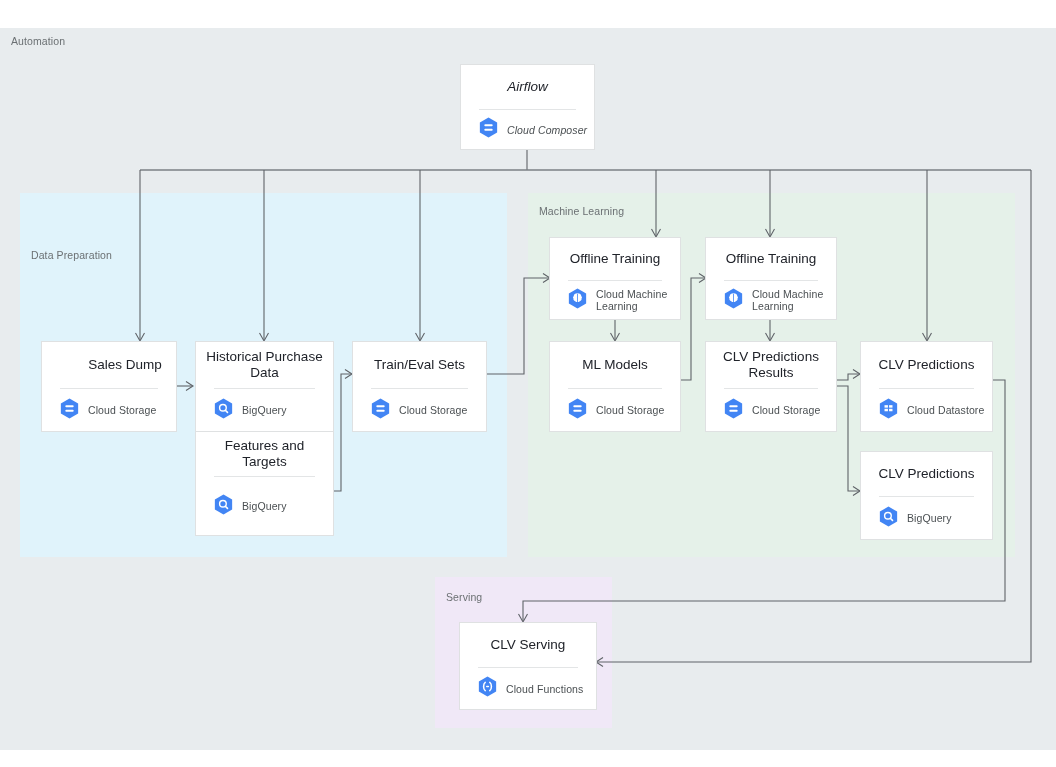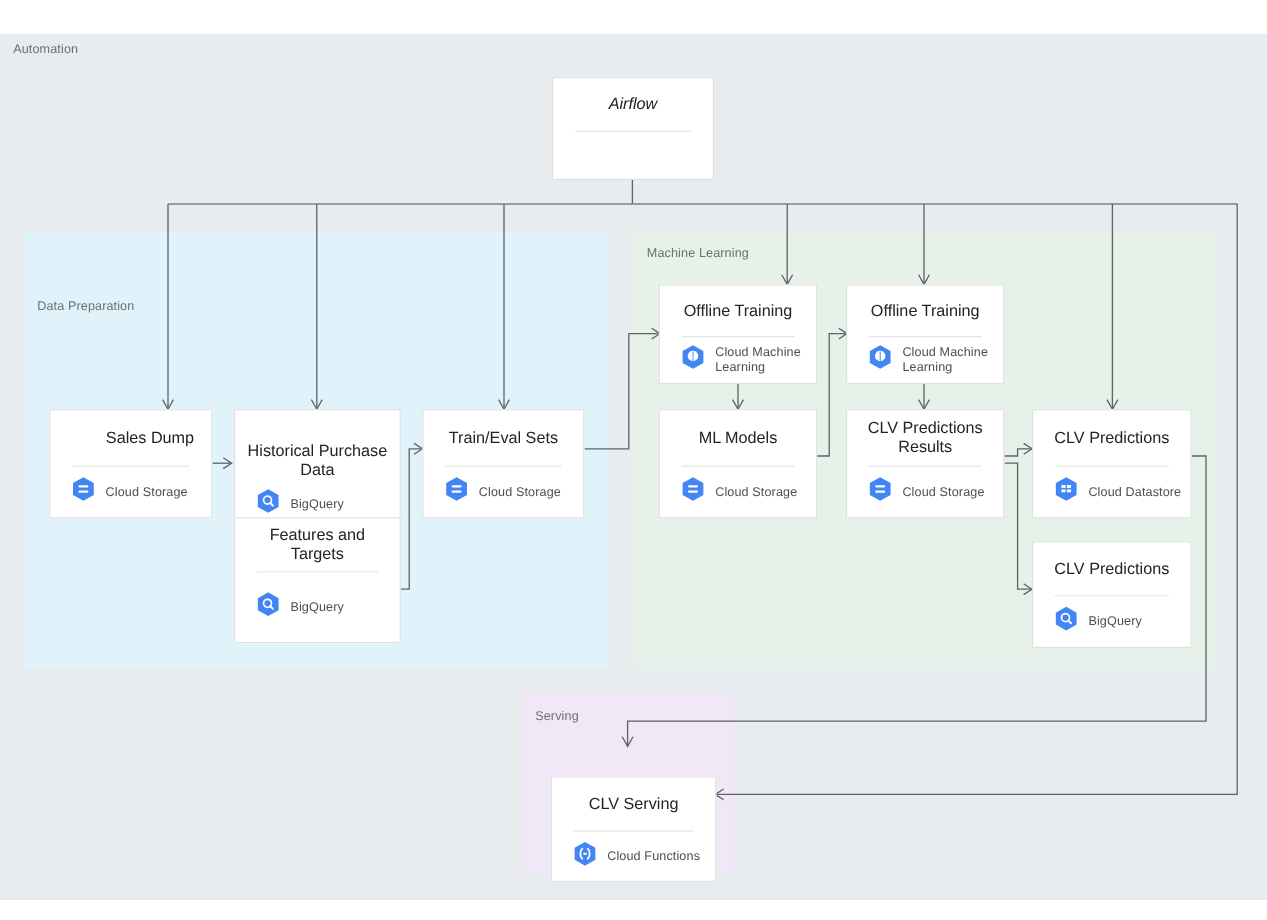--- a/index.html
+++ b/index.html
@@ -154,39 +154,49 @@
   </svg>
 
   <div class="group-label" style="left:11px;top:35px;">Automation</div>
   <div class="group-label" style="left:31px;top:205px;margin-top:44px;">Data Preparation</div>
   <div class="group-label" style="left:539px;top:205px;">Machine Learning</div>
   <div class="group-label" style="left:446px;top:591px;">Serving</div>
 
   <div class="card" style="left:460px;top:64px;width:135px;height:86px;font-style:italic;">
     <div class="card-title" style="height:44px;">Airflow</div>
     <div class="card-sep"></div>
+    <div class="card-foot">
+      <span class="ico">
+        <svg width="19" height="21" viewBox="0 0 20 22">
+          <polygon points="10,0.6 19.1,5.8 19.1,16.2 10,21.4 0.9,16.2 0.9,5.8" fill="#4285f4"></polygon>
+          <rect x="5.6" y="7.7" width="8.8" height="1.9" rx=".95" fill="#ffffff"></rect>
+          <rect x="5.6" y="12.4" width="8.8" height="1.9" rx=".95" fill="#ffffff"></rect>
+        </svg>
+      </span>
+      <span class="svc-label">Cloud Composer</span>
+    </div>
   </div>
 
   <div class="card" style="left:41px;top:341px;width:136px;height:91px;">
     <div class="card-title" style="height:46px;margin-left:32px;">Sales Dump</div>
     <div class="card-sep"></div>
     <div class="card-foot">
       <span class="ico">
         <svg width="19" height="21" viewBox="0 0 20 22">
           <polygon points="10,0.6 19.1,5.8 19.1,16.2 10,21.4 0.9,16.2 0.9,5.8" fill="#4285f4"></polygon>
           <rect x="5.6" y="7.7" width="8.8" height="1.9" rx=".95" fill="#ffffff"></rect>
           <rect x="5.6" y="12.4" width="8.8" height="1.9" rx=".95" fill="#ffffff"></rect>
         </svg>
       </span>
       <span class="svc-label">Cloud Storage</span>
     </div>
   </div>
 
   <div class="card" style="left:195px;top:341px;width:139px;height:91px;">
-    <div class="card-title" style="height:46px;margin-top:19px;">Historical Purchase Data</div>
+    <div class="card-title" style="height:46px;">Historical Purchase Data</div>
     <div class="card-sep"></div>
     <div class="card-foot">
       <span class="ico">
         <svg width="19" height="21" viewBox="0 0 20 22">
           <polygon points="10,0.6 19.1,5.8 19.1,16.2 10,21.4 0.9,16.2 0.9,5.8" fill="#4285f4"></polygon>
           <circle cx="9.4" cy="10.2" r="3.5" fill="none" stroke="#ffffff" stroke-width="1.5"></circle>
           <line x1="11.9" y1="12.8" x2="14.2" y2="15.1" stroke="#ffffff" stroke-width="1.7" stroke-linecap="round"></line>
         </svg>
       </span>
       <span class="svc-label">BigQuery</span>
@@ -310,21 +320,21 @@
         <svg width="19" height="21" viewBox="0 0 20 22">
           <polygon points="10,0.6 19.1,5.8 19.1,16.2 10,21.4 0.9,16.2 0.9,5.8" fill="#4285f4"></polygon>
           <circle cx="9.4" cy="10.2" r="3.5" fill="none" stroke="#ffffff" stroke-width="1.5"></circle>
           <line x1="11.9" y1="12.8" x2="14.2" y2="15.1" stroke="#ffffff" stroke-width="1.7" stroke-linecap="round"></line>
         </svg>
       </span>
       <span class="svc-label">BigQuery</span>
     </div>
   </div>
 
-  <div class="card" style="left:459px;top:622px;width:138px;height:88px;margin-top:25px;">
+  <div class="card" style="left:459px;top:622px;width:138px;height:88px;">
     <div class="card-title" style="height:44px;">CLV Serving</div>
     <div class="card-sep"></div>
     <div class="card-foot">
       <span class="ico">
         <svg width="19" height="21" viewBox="0 0 20 22">
           <polygon points="10,0.6 19.1,5.8 19.1,16.2 10,21.4 0.9,16.2 0.9,5.8" fill="#4285f4"></polygon>
           <path d="M7.6 6.6 C5.3 8.2 5.3 13.8 7.6 15.4" fill="none" stroke="#ffffff" stroke-width="1.6" stroke-linecap="round"></path>
           <path d="M12.4 6.6 C14.7 8.2 14.7 13.8 12.4 15.4" fill="none" stroke="#ffffff" stroke-width="1.6" stroke-linecap="round"></path>
           <rect x="8.4" y="10.1" width="3.3" height="1.7" rx=".85" fill="#ffffff"></rect>
         </svg>

